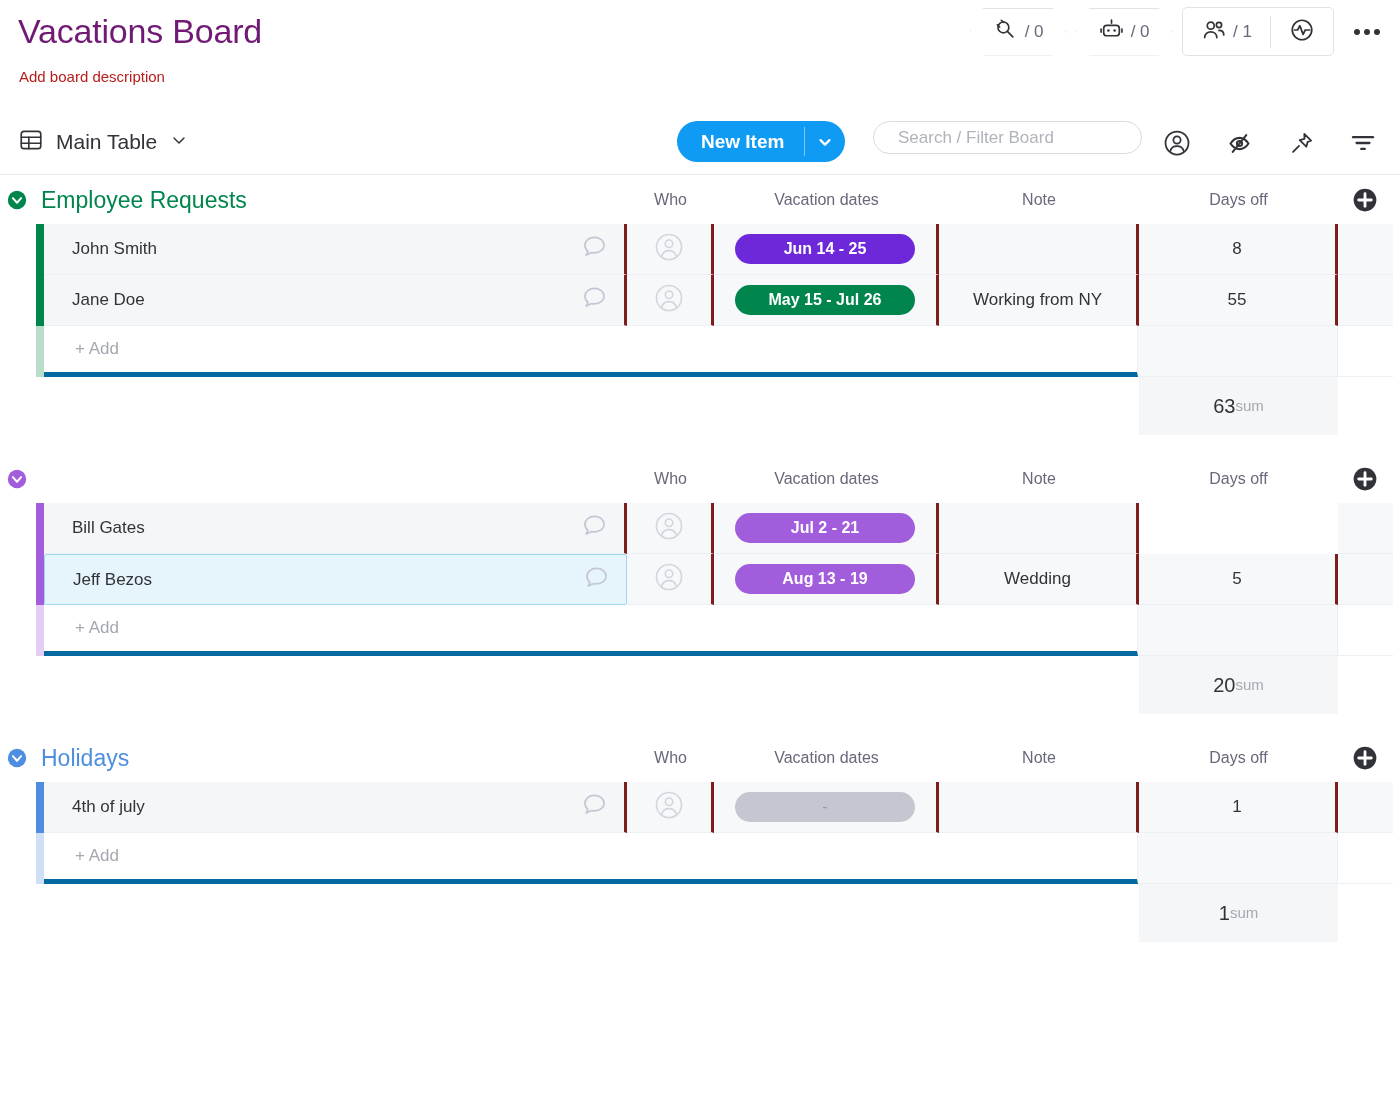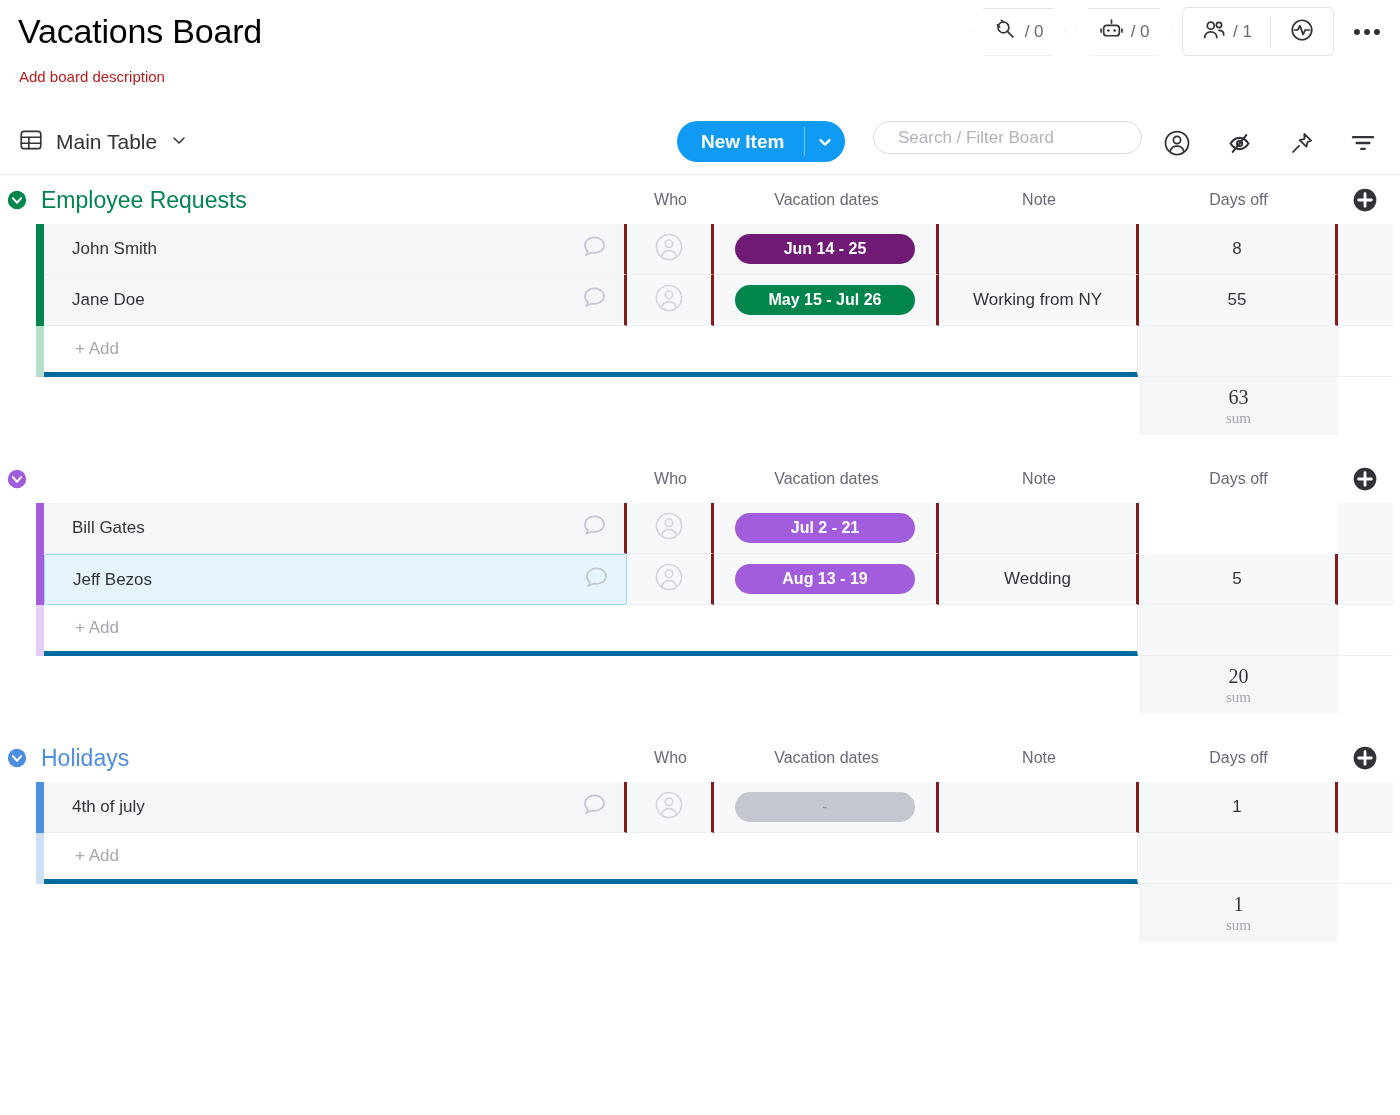--- a/index.html
+++ b/index.html
@@ -15,21 +15,21 @@
   }
 
   
   .board-header { position: relative; padding: 0; }
   .board-title {
     position: absolute;
     left: 18px; top: 8px;
     font-size: 34px;
     font-weight: 400;
     letter-spacing: -0.2px;
-    color: #000000;
+    color: #701a75;
     line-height: 46px;
   }
   .board-desc {
     position: absolute;
     left: 19px; top: 68px;
     font-size: 15px;
     color: #b91c1c;
   }
 
   .header-right {
@@ -294,24 +294,23 @@
     background: #fff;
     border-bottom: 1px solid #eceff3;
   }
 
   .summary-row { position: relative; height: 58px; }
   .summary-cell {
     position: absolute;
     left: 1139px; top: 0;
     width: 199px; height: 58px;
     background: #f5f6f8;
-    display: flex; flex-direction: column;
+    display: flex; flex-direction: row;
     align-items: center; justify-content: center;
     cursor: pointer;
-    font-family: Liberation Serif, serif;
   }
   .summary-value { font-size: 20px; color: #323338; line-height: 24px; }
   .summary-label { font-size: 15px; color: #a5a8b0; line-height: 18px; }
 
   .group-gap { height: 20px; }
 </style>
 </head>
 <body>
 
 <div class="board-header">
@@ -470,21 +469,21 @@
               </svg></span>
           </div>
           <div class="cell who-cell">
             <span><svg width="32" height="32" viewBox="0 0 24 24" fill="none" stroke="#d3d6de" stroke-width="1.2" stroke-linecap="round" stroke-linejoin="round">
                 <circle cx="12" cy="12" r="9.4"></circle>
                 <circle cx="12" cy="9.6" r="2.8"></circle>
                 <path d="M6.6 18.7c0.7-2.6 2.8-4 5.4-4s4.7 1.4 5.4 4"></path>
               </svg></span>
           </div>
           <div class="cell date-cell">
-            <span class="date-pill" style="background:#701a75;">Jun 14 - 25</span>
+            <span class="date-pill" style="background:#6d28d9;">Jun 14 - 25</span>
           </div>
           <div class="cell note-cell">
             <span></span>
           </div>
           <div class="cell days-cell">
             <span>8</span>
           </div>
           <div class="cell tail-cell"></div>
         </div>
         <div class="row">

